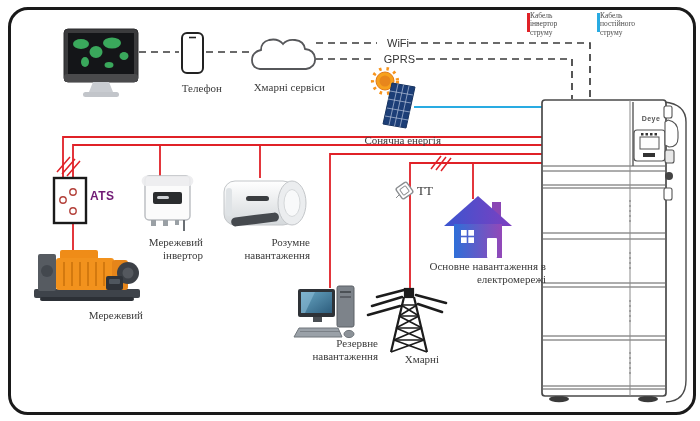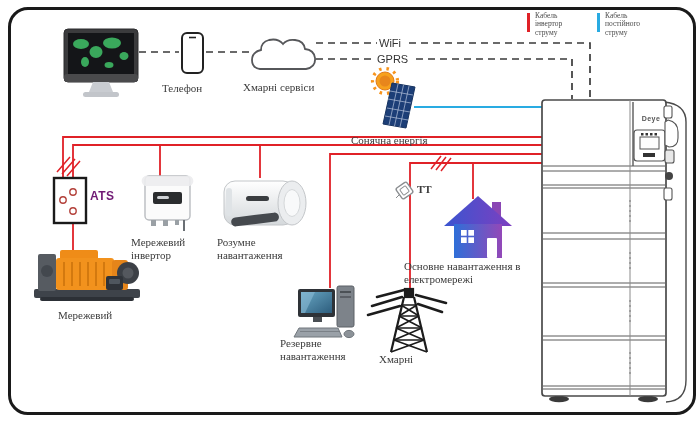--- a/index.html
+++ b/index.html
@@ -5,28 +5,28 @@
   :root{ --ac:#e02127; --dc:#29abe2; --dash:#3a3a3a; }
   html,body{margin:0;padding:0;background:#fff;}
   #canvas{position:relative;width:700px;height:421px;background:#fff;overflow:hidden;
           font-family:"Liberation Serif",serif;}
   #frame{position:absolute;left:8px;top:7px;width:682px;height:402px;
          border:3px solid #1a1a1a;border-radius:20px;}
   svg.layer{position:absolute;left:0;top:0;}
   .ac{stroke:var(--ac);}
   .dc{stroke:var(--dc);}
   .comm{stroke:var(--dash);}
-  .lbl{position:absolute;color:#3b3b3b;font-size:11px;line-height:1.18;text-align:left;}
+  .lbl{position:absolute;color:#3b3b3b;font-size:11px;line-height:1.18;text-align:right;}
   .sans{font-family:"Liberation Sans",sans-serif;}
-  .legend{position:absolute;display:flex;gap:5px;}
+  .legend{position:absolute;display:flex;}
   .lbar{width:3px;height:19px;margin-top:1px;}
   .ltext{font-size:7.5px;line-height:1.12;color:#4a4a4a;}
   .brand{position:absolute;font-family:"Liberation Sans",sans-serif;font-weight:bold;
          font-size:7px;color:#555;letter-spacing:.5px;}
-  .tt{font-weight:700;font-size:11px;}
+  .tt{font-weight:400;font-size:13px;}
   .ats{font-weight:700;font-size:12px;color:#701a75;letter-spacing:.5px;}
   .wifi{font-size:11px;color:#333;}
 </style>
 </head>
 <body>
 
 <div id="canvas">
   <div id="frame"></div>
 
   <svg class="layer" width="700" height="421" viewBox="0 0 700 421">

